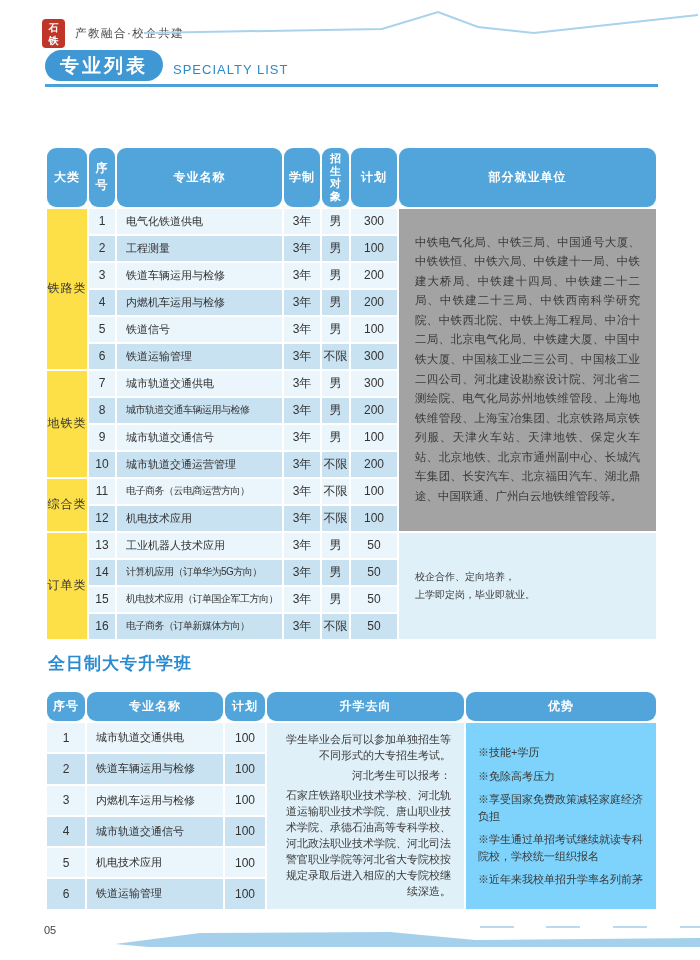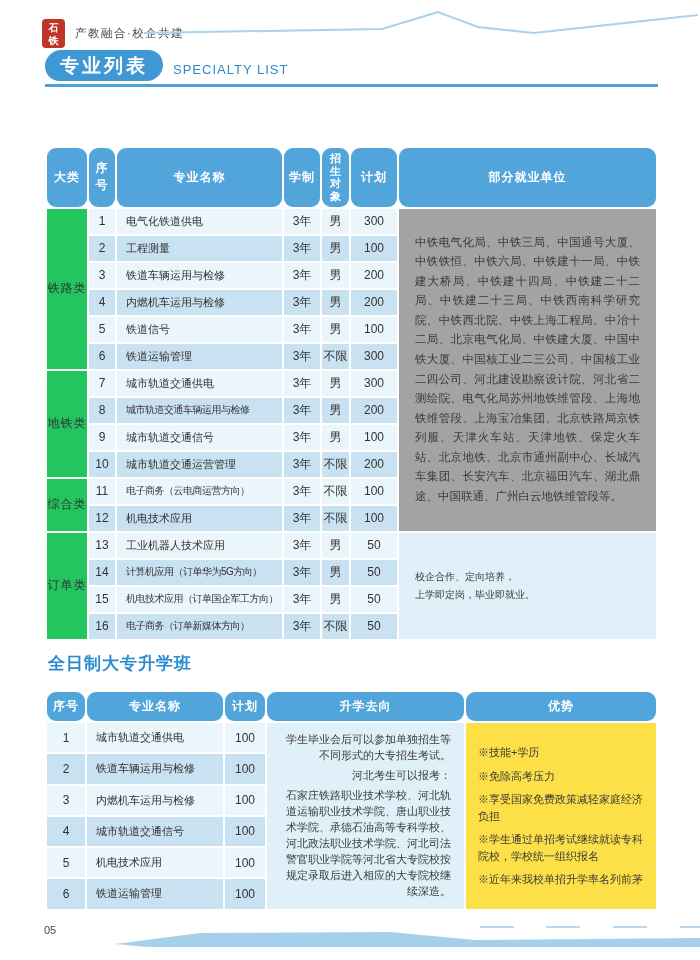--- a/index.html
+++ b/index.html
@@ -78,39 +78,39 @@
   td {
     height: 25px; padding: 0;
     font-size: 12px; color: #333;
     text-align: center; vertical-align: middle;
   }
   .t2 td { height: 27px; }
   tbody tr:nth-child(odd) td.d { background: #eaf5fc; }
   tbody tr:nth-child(even) td.d { background: #c9e2f2; }
   td.c-name { text-align: left; padding-left: 9px; font-size: 11px; }
   td.c-name.sm { font-size: 10px; letter-spacing: -0.5px; }
-  td.cat { background: #22c55e; font-size: 12px; letter-spacing: 1px; text-align: center; }
+  td.cat { background: #fde047; font-size: 12px; letter-spacing: 1px; text-align: center; }
   td.emp {
     background: #a3a3a3; color: #3a3a3a;
     text-align: justify; padding: 0 16px;
     font-size: 11.5px; line-height: 1.7;
   }
   td.emp2 {
     background: #e0f0f9; color: #3a3a3a;
     text-align: left; padding: 0 16px;
     font-size: 10px; line-height: 1.8;
   }
   td.dest {
     background: #e0f0f9; color: #3a3a3a;
     text-align: right; padding: 2px 13px;
     font-size: 11px; line-height: 1.45;
   }
   td.dest p { margin: 4px 0; }
   td.adv {
-    background: #fde047; color: #3a3a3a;
+    background: #7dd3fc; color: #3a3a3a;
     text-align: left; padding: 14px 12px;
     font-size: 11px; line-height: 1.5;
   }
   td.adv div { margin: 7px 0; }
 
   
   .page-num {
     position: absolute; left: 44px; top: 924px;
     font-size: 11px; color: #444;
   }

